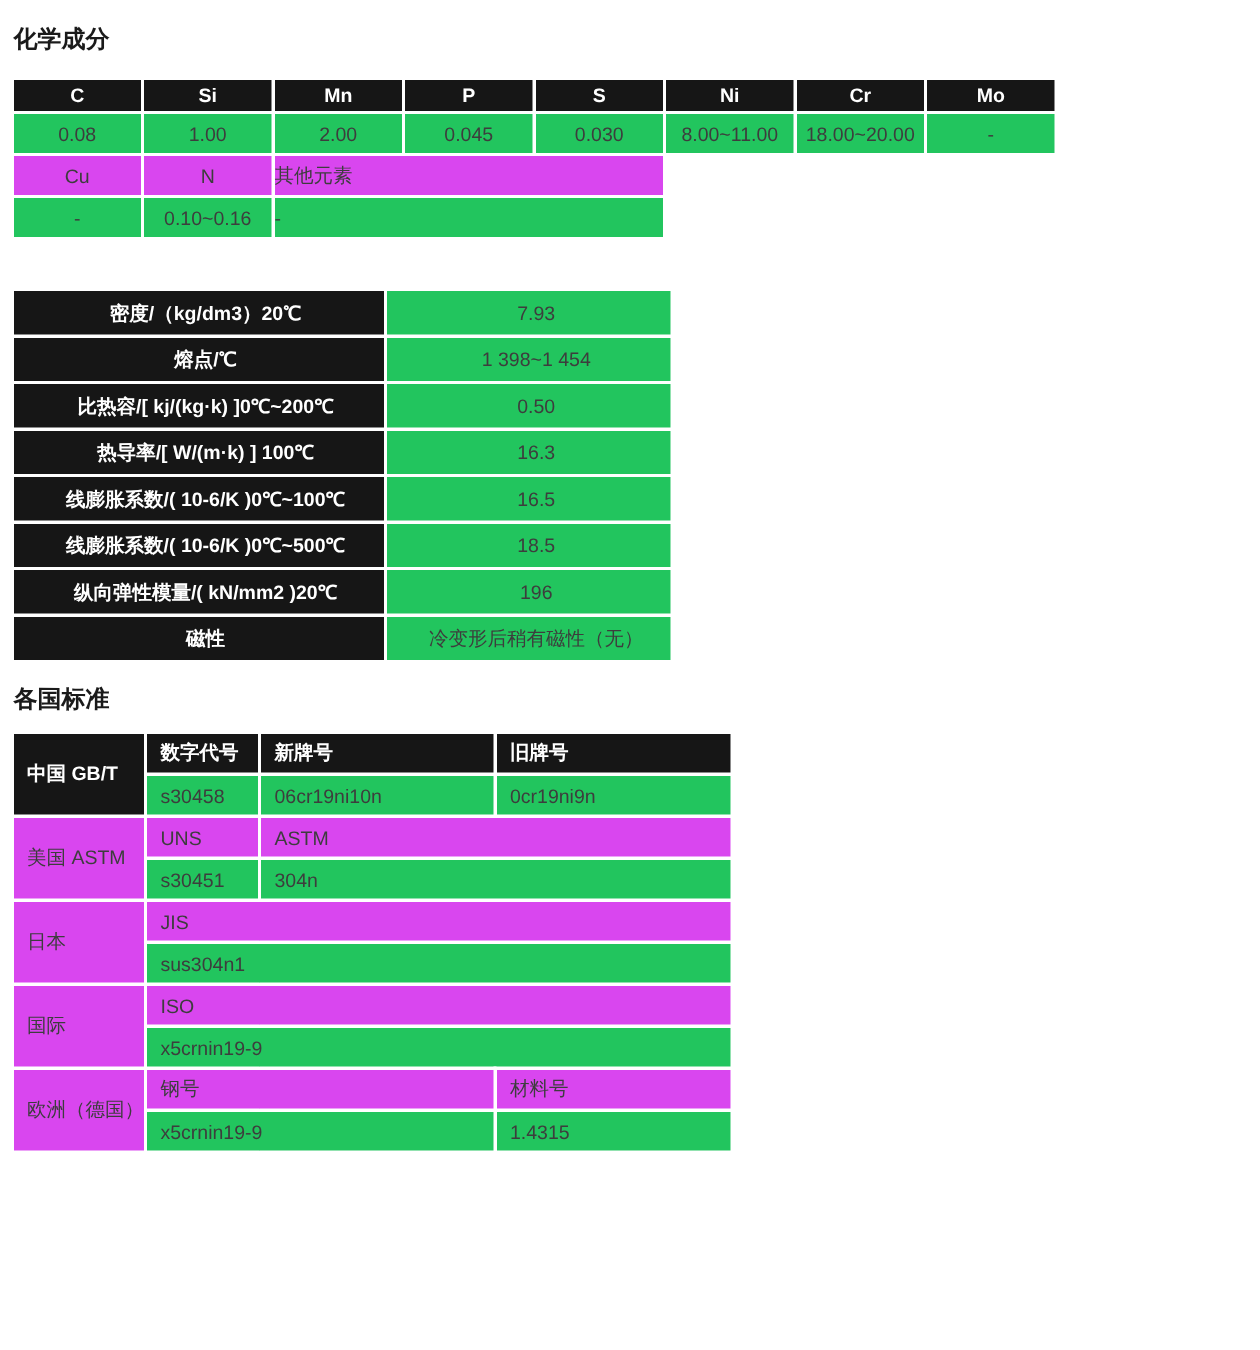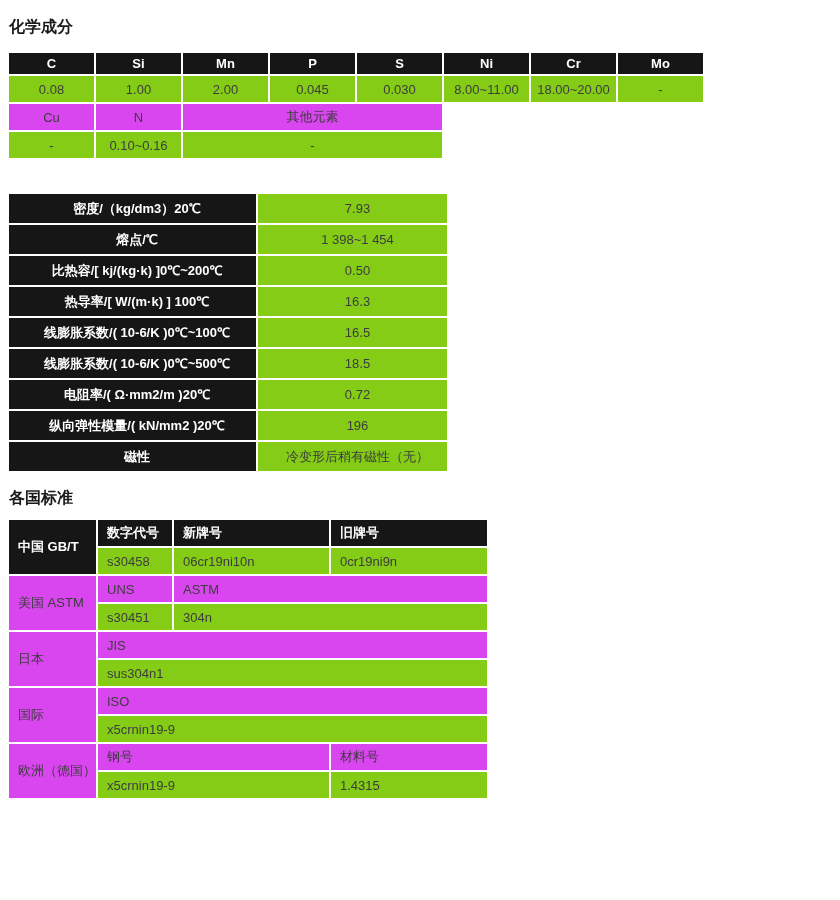--- a/index.html
+++ b/index.html
@@ -35,24 +35,24 @@
     vertical-align: middle;
     overflow: hidden;
     white-space: nowrap;
     padding: 0;
   }
   .dark {
     background: #161616;
     color: #ffffff;
     font-weight: 700;
   }
-  .light { background: #84cc16; color: #3d3d3d; font-weight: 400; }
+  .light { background: #22c55e; color: #3d3d3d; font-weight: 400; }
   .medium { background: #d946ef; color: #3d3d3d; font-weight: 400; }
   .center { text-align: center; }
-  .pl { text-align: center; padding-left: 9px; }
+  .pl { text-align: left; padding-left: 9px; }
 
   
   table.chem col { width: 87px; }
   table.chem tr.hdr th { height: 21px; }
   table.chem td { height: 26px; }
 
   
   table.phys col.c1 { width: 249px; }
   table.phys col.c2 { width: 191px; }
   table.phys th, table.phys td { height: 29px; text-align: center; }
@@ -146,24 +146,20 @@
     </tr>
     <tr>
       <th class="dark">线膨胀系数/( 10-6/K )0℃~100℃</th>
       <td class="light">16.5</td>
     </tr>
     <tr>
       <th class="dark">线膨胀系数/( 10-6/K )0℃~500℃</th>
       <td class="light">18.5</td>
     </tr>
     <tr>
-      <th class="dark">电阻率/( Ω·mm2/m )20℃</th>
-      <td class="light">0.72</td>
-    </tr>
-    <tr>
       <th class="dark">纵向弹性模量/( kN/mm2 )20℃</th>
       <td class="light">196</td>
     </tr>
     <tr>
       <th class="dark">磁性</th>
       <td class="light">冷变形后稍有磁性（无）</td>
     </tr>
   </tbody>
     </table>
 

